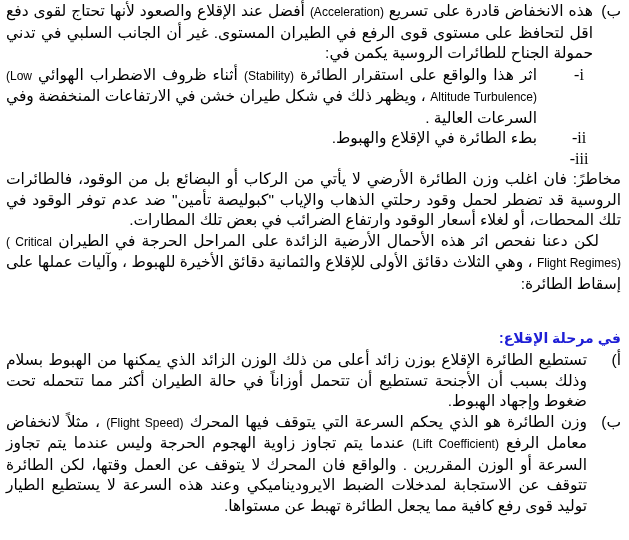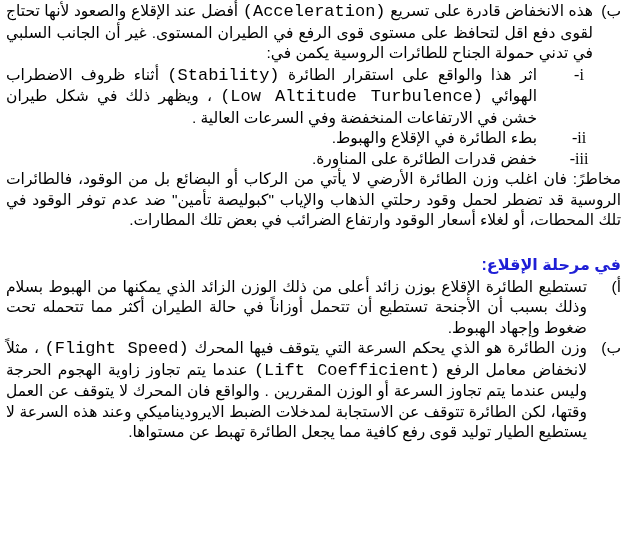--- a/index.html
+++ b/index.html
@@ -46,30 +46,30 @@
       font-family: "Liberation Serif", serif;
       font-size: 16px;
     }
     .roman .body-text { padding-left: 0; }
     .roman.short .body-text { }
     .para {
       text-align: justify;
     }
     .indent { text-indent: 22px; }
     .latin {
-      font-family: Liberation Mono, monospace;
-      font-size: 17px;
+      font-family: Liberation Sans, sans-serif;
+      font-size: 12px;
       direction: ltr;
       unicode-bidi: embed;
     }
     .heading {
       color: #1f1fd6;
-      font-size: 16px;
+      font-size: 14px;
       font-weight: bold;
-      margin-top: 22px;
+      margin-top: 32px;
       line-height: 24px;
       text-decoration: none;
     }
     .list-a .marker { width: 34px; }
   </style>
 </head>
 <body>
 
 <div class="doc">
 
@@ -93,29 +93,33 @@
     </div>
   </div>
 
   <div class="item roman short">
     <span class="marker">-ii</span>
     <div class="body-text">بطء الطائرة في الإقلاع والهبوط.</div>
   </div>
 
   <div class="item roman short">
     <span class="marker">-iii</span>
-    <div class="body-text">خفض قدرات الطائرة على المناورة.</div>
   </div>
 
 
   <div class="para">
     <span>مخاطرً:</span>
     <span>فان اغلب وزن الطائرة الأرضي لا يأتي من الركاب أو البضائع بل من الوقود، فالطائرات الروسية قد تضطر لحمل وقود رحلتي الذهاب والإياب "كبوليصة تأمين" ضد عدم توفر الوقود في تلك المحطات، أو لغلاء أسعار الوقود وارتفاع الضرائب في بعض تلك المطارات.</span>
   </div>
 
+  <div class="para indent">
+    <span>لكن دعنا نفحص اثر هذه الأحمال الأرضية الزائدة على المراحل الحرجة في الطيران</span>
+    <span class="latin">( Critical Flight Regimes)</span>
+    <span>، وهي الثلاث دقائق الأولى للإقلاع والثمانية دقائق الأخيرة للهبوط ، وآليات عملها على إسقاط الطائرة:</span>
+  </div>
 
   <div class="heading" style="color: rgb(31, 31, 214);">في مرحلة الإقلاع:</div>
 
   <div class="item list-a">
     <span class="marker">أ)</span>
     <div class="body-text">تستطيع الطائرة الإقلاع بوزن زائد أعلى من ذلك الوزن الزائد الذي يمكنها من الهبوط بسلام وذلك بسبب أن الأجنحة تستطيع أن تتحمل أوزاناً في حالة الطيران أكثر مما تتحمله تحت ضغوط وإجهاد الهبوط.</div>
   </div>
 
   <div class="item list-a">
     <span class="marker">ب)</span>

